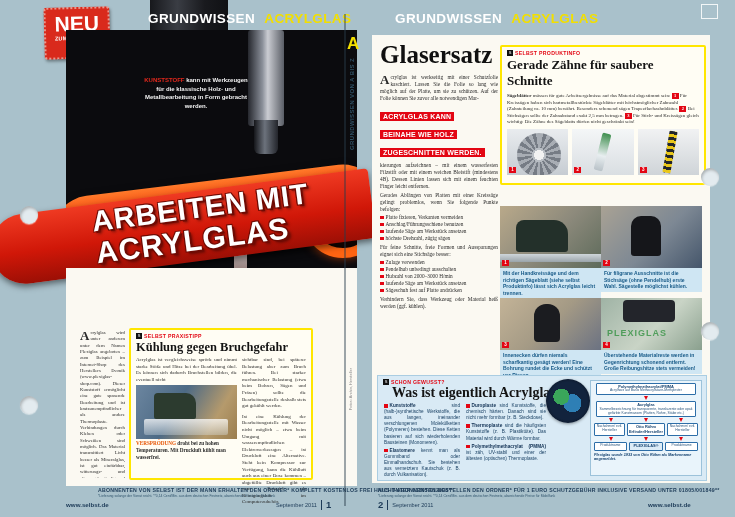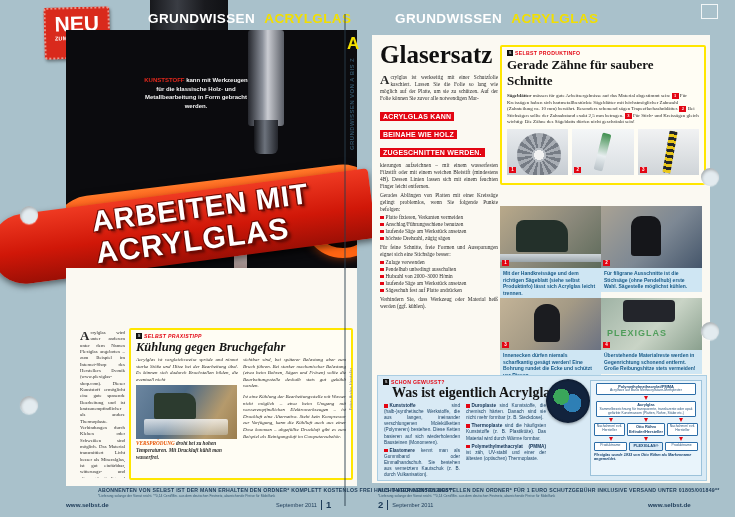--- a/index.html
+++ b/index.html
@@ -101,21 +101,21 @@
   <div class="abs banner" style="left:-12px;top:168px;width:384px;height:70px;transform:rotate(-7.5deg);transform-origin:100% 50%;">
     <div class="title-line" style="position:absolute;left:104px;top:4px;font-size:29px;">ARBEITEN MIT</div>
     <div class="title-line" style="position:absolute;left:104px;top:35px;font-size:30px;">ACRYLGLAS</div>
   </div>
 
   <div class="abs panel" style="left:66px;top:268px;width:291px;height:218px;">
     <div class="abs tiny" style="left:14px;top:62px;width:45px;height:148px;overflow:hidden;">
       <span class="dropcap">A</span><span>crylglas wird unter anderem unter dem Namen Plexiglas angeboten – zum Beispiel im Internet-Shop des Herstellers Evonik (www.plexiglas-shop.com). Dieser Kunststoff ermöglicht eine gute spanende Bearbeitung und ist kratzunempfindlicher als andere Thermoplaste. Verbindungen durch Kleben oder Schweißen sind möglich. Das Material transmittiert Licht besser als Mineralglas, ist gut einfärbbar, witterungs- und alterungsbeständig und robust gegen Säuren, Laugen, Benzin und Öl. Allerdings greifen Alkohol, Aceton und Benzol den Kunststoff an. Acrylglas absorbiert UV-Licht (abgesehen von UV-durchlässigen Varianten). Die Möglichkeiten der Formgebung sind sehr vielfältig. So kann es für Glasersatz, aber auch für Haushaltsgegenstände verwendet werden.</span>
     </div>
 
-    <div class="abs tipbox" style="left:63px;top:60px;width:224px;height:152px;font-style:italic;">
+    <div class="abs tipbox" style="left:63px;top:60px;width:184px;height:152px;">
       <div class="boxlabel">
         <span class="chip">S</span>
         <span class="txt">SELBST PRAXISTIPP</span>
       </div>
       <div class="boxtitle" style="font-size:12.5px;margin:1px 0 2px;">Kühlung gegen Bruchgefahr</div>
       <div style="display:flex;gap:5px;">
         <div style="width:103px;">
           <div class="tiny" style="font-size:5px;">Acrylglas ist vergleichsweise spröde und nimmt starke Stöße und Hitze bei der Bearbeitung übel. Es können sich dadurch Bruchstellen bilden, die eventuell nicht</div>
           <div class="photo" style="width:101px;height:54px;margin-top:2px;background:linear-gradient(120deg,#6c86a0 0%,#4d6a85 40%,#b59a6c 75%,#9a7d4e 100%);">
             <div class="abs" style="left:18px;top:8px;width:42px;height:26px;background:#2c3b2f;border-radius:4px 10px 2px 2px;"></div>

